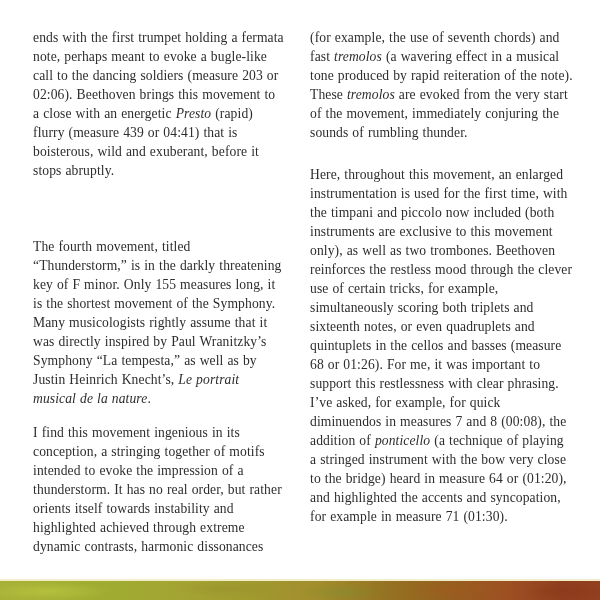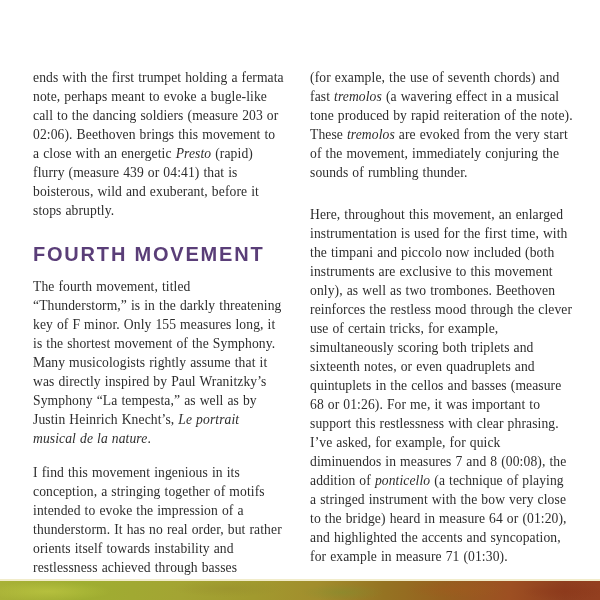--- a/index.html
+++ b/index.html
@@ -5,21 +5,21 @@
   * { margin: 0; padding: 0; box-sizing: border-box; }
   html, body { background: #ffffff; }
   .page {
     position: relative;
     width: 600px;
     height: 600px;
     background: #ffffff;
     overflow: hidden;
     font-family: "Liberation Serif", serif;
   }
-  .col { position: absolute; top: 0; height: 524px; margin-top: 40px; }
+  .col { position: absolute; top: 0; height: 524px; }
   .col-left  { left: 33px;  width: 252px; }
   .col-right { left: 310px; width: 263px; }
   .para {
     position: absolute;
     left: 0;
     width: 100%;
     font-size: 13.6px;
     line-height: 19px;
     color: #2d2d2d;
     text-align: left;
@@ -58,25 +58,24 @@
   }
 </style>
 </head>
 <body>
 
 <div class="page">
 
   <div class="col col-left">
     <p class="para" style="top:28px"><span>ends with the first trumpet holding a fermata note, perhaps meant to evoke a bugle-like call to the dancing soldiers (measure 203 or 02:06). Beethoven brings this movement to a close with an energetic </span><em>Presto</em><span> (rapid) flurry (measure 439 or 04:41) that is boisterous, wild and exuberant, before it stops abruptly.</span></p>
 
-    <h2 class="heading" style="top:203px">FOURTH MOVEMENT</h2>
 
     <p class="para" style="top:237px"><span>The fourth movement, titled “Thunderstorm,” is in the darkly threatening key of F minor. Only 155 measures long, it is the shortest movement of the Symphony. Many musicologists rightly assume that it was directly inspired by Paul Wranitzky’s Symphony “La tempesta,” as well as by Justin Heinrich Knecht’s, </span><em>Le portrait musical de la nature</em><span>.</span></p>
 
-    <p class="para" style="top:423px"><span>I find this movement ingenious in its conception, a stringing together of motifs intended to evoke the impression of a thunderstorm. It has no real order, but rather orients itself towards instability and restlessness achieved through basses dynamic contrasts, harmonic dissonances</span></p>
+    <p class="para" style="top:423px"><span>I find this movement ingenious in its conception, a stringing together of motifs intended to evoke the impression of a thunderstorm. It has no real order, but rather orients itself towards instability and highlighted achieved through extreme dynamic contrasts, harmonic dissonances</span></p>
   </div>
 
   <div class="col col-right">
     <p class="para" style="top:28px"><span>(for example, the use of seventh chords) and fast </span><em>tremolos</em><span> (a wavering effect in a musical tone produced by rapid reiteration of the note). These </span><em>tremolos</em><span> are evoked from the very start of the movement, immediately conjuring the sounds of rumbling thunder.</span></p>
 
     <p class="para" style="top:165px"><span>Here, throughout this movement, an enlarged instrumentation is used for the first time, with the timpani and piccolo now included (both instruments are exclusive to this movement only), as well as two trombones. Beethoven reinforces the restless mood through the clever use of certain tricks, for example, simultaneously scoring both triplets and sixteenth notes, or even quadruplets and quintuplets in the cellos and basses (measure 68 or 01:26). For me, it was important to support this restlessness with clear phrasing. I’ve asked, for example, for quick diminuendos in measures 7 and 8 (00:08), the addition of </span><em>ponticello</em><span> (a technique of playing a stringed instrument with the bow very close to the bridge) heard in measure 64 or (01:20), and highlighted the accents and syncopation, for example in measure 71 (01:30).</span></p>
   </div>
 
   <div class="footer-strip"></div>
 

